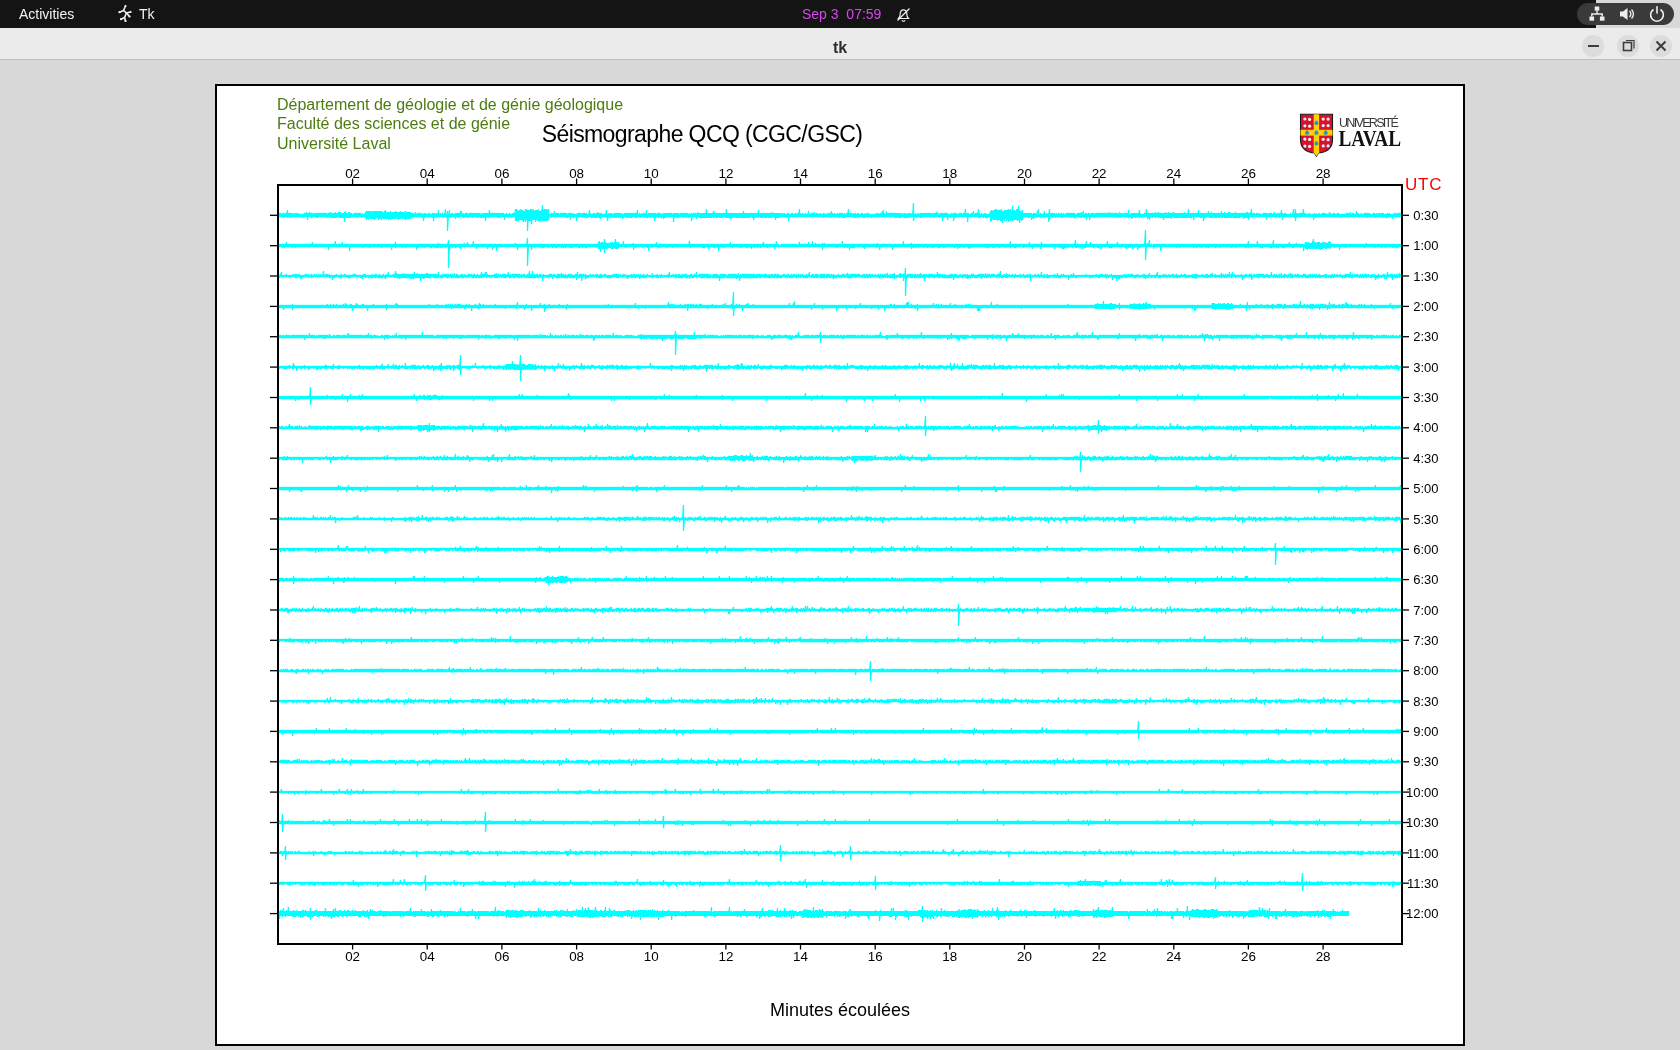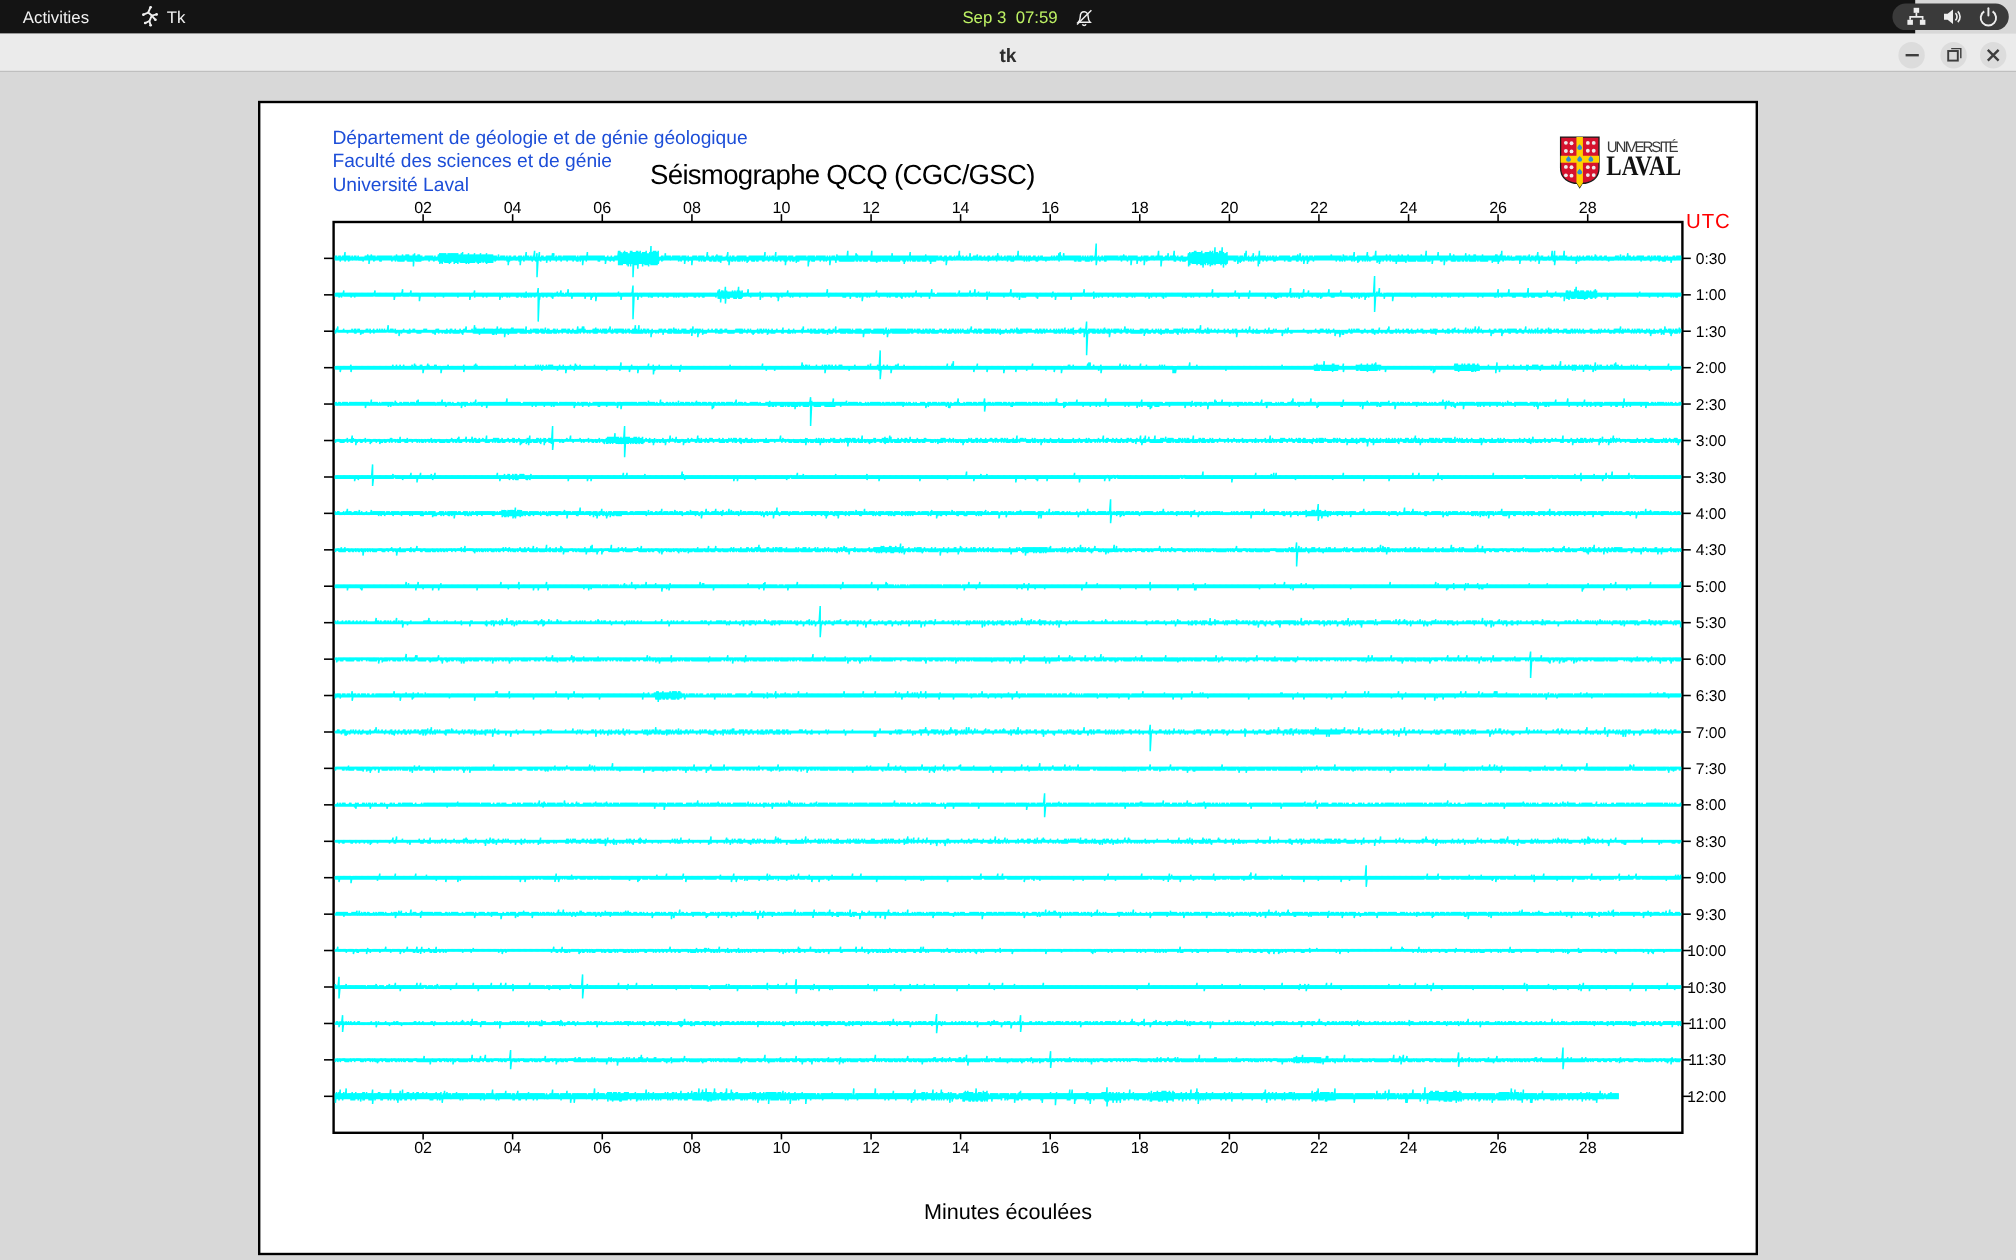--- a/index.html
+++ b/index.html
@@ -1,29 +1,29 @@
 <!DOCTYPE html>
 <html><head>
 <meta charset="utf-8">
 <style>
   * { margin:0; padding:0; box-sizing:border-box; }
   html,body { width:1680px; height:1050px; overflow:hidden; background:#d8d8d8;
     font-family:"Liberation Sans", sans-serif; }
   #topbar { position:absolute; left:0; top:0; width:1596px; height:28px; background:#141414; color:#fff; }
   #activities { position:absolute; left:19px; top:0; height:28px; line-height:28px; font-size:14px; color:#f2f2f2; }
   #tkapp { position:absolute; left:139px; top:0; height:28px; line-height:28px; font-size:14px; color:#f2f2f2; }
-  #clock { position:absolute; left:802px; top:0; height:28px; line-height:28px; font-size:14px; color:#bef264; }
+  #clock { position:absolute; left:802px; top:0; height:28px; line-height:28px; font-size:14px; color:#d946ef; }
   #pill { position:absolute; left:1577px; top:3px; width:97px; height:22px; background:#3a3a3a; border-radius:11px; }
   #titlebar { position:absolute; left:0; top:28px; width:1680px; height:32px; background:#ebebeb; border-bottom:1px solid #bfbfbf; }
   #wtitle { position:absolute; left:0; top:32px; width:1680px; height:31px; line-height:31px; text-align:center; font-size:16px; font-weight:bold; color:#2e2e2e; }
   .wbtn { position:absolute; top:35px; width:22px; height:22px; border-radius:50%; background:#dcdcdc; }
   #content { position:absolute; left:0; top:61px; width:1680px; height:989px; background:#d8d8d8; }
   #panel { position:absolute; left:215px; top:84px; width:1250px; height:962px; background:#ffffff; border:2px solid #000; }
-  #dept { position:absolute; left:277px; top:106px; font-size:16px; line-height:19.3px; color:#1d4ed8; }
-  #ptitle { position:absolute; left:0; top:132px; width:1404px; text-align:center; font-size:23px; letter-spacing:-0.6px; color:#000; }
+  #dept { position:absolute; left:277px; top:95px; font-size:16px; line-height:19.3px; color:#4d7c0f; }
+  #ptitle { position:absolute; left:0; top:121px; width:1404px; text-align:center; font-size:23px; letter-spacing:-0.6px; color:#000; }
   #xaxis { position:absolute; left:0; top:984px; width:1680px; text-align:center; font-size:18px; color:#000;margin-top:16px; }
   #plotsvg { position:absolute; left:0; top:0; width:1680px; height:1050px; }
 </style>
 </head>
 <body>
 <div id="topbar">
   <span id="activities">Activities</span>
   <svg style="position:absolute;left:116px;top:4px" width="18" height="19" viewBox="0 0 18 19">
     <g stroke="#ededed" stroke-width="1.6" fill="none" stroke-linecap="round">
       <path d="M9.5 2 L7.5 6.5 L10.5 9 L8.5 13.5 L9.5 17"></path>

